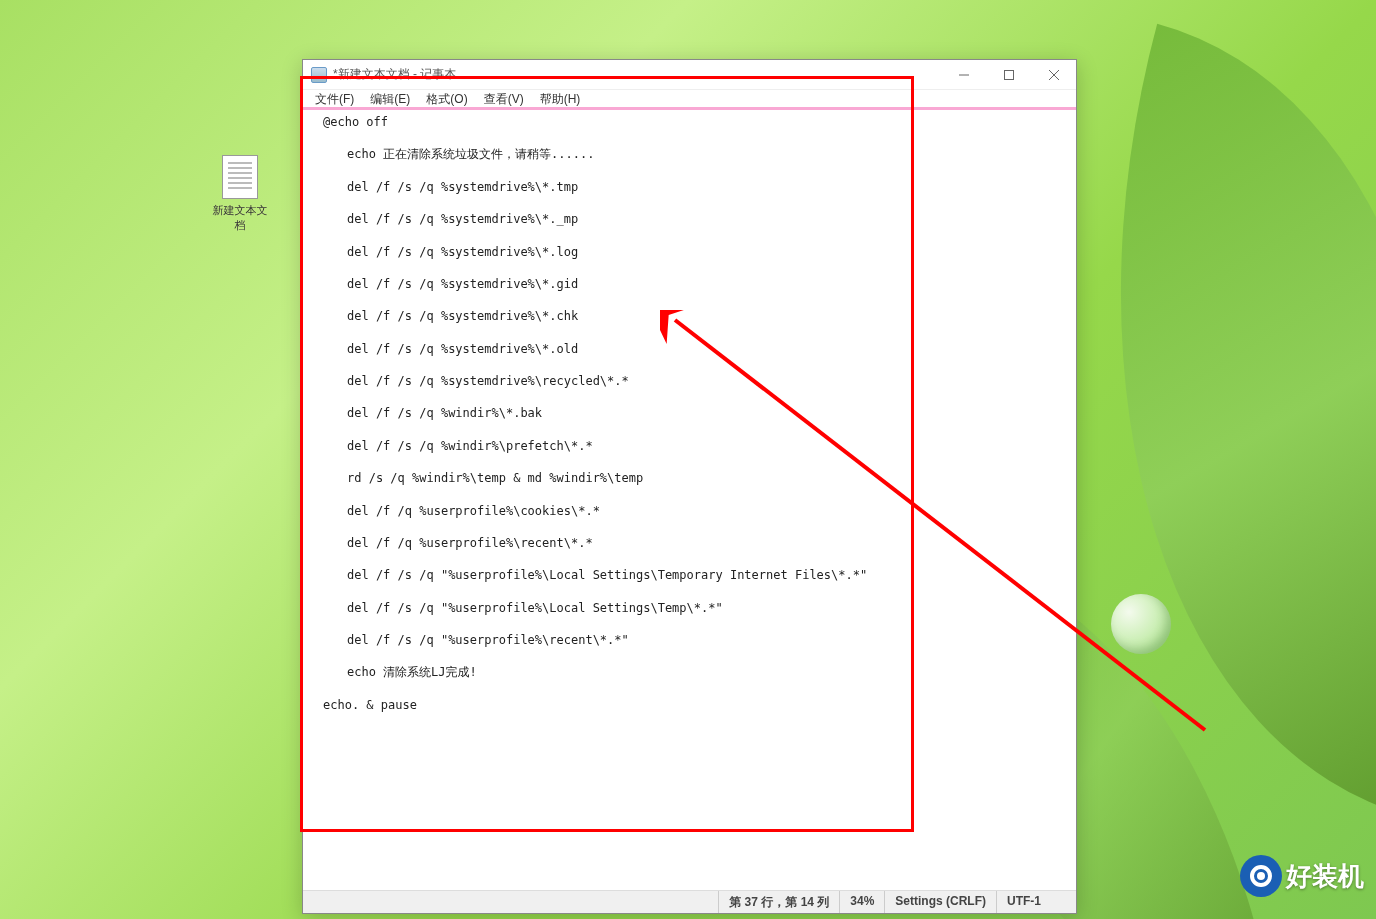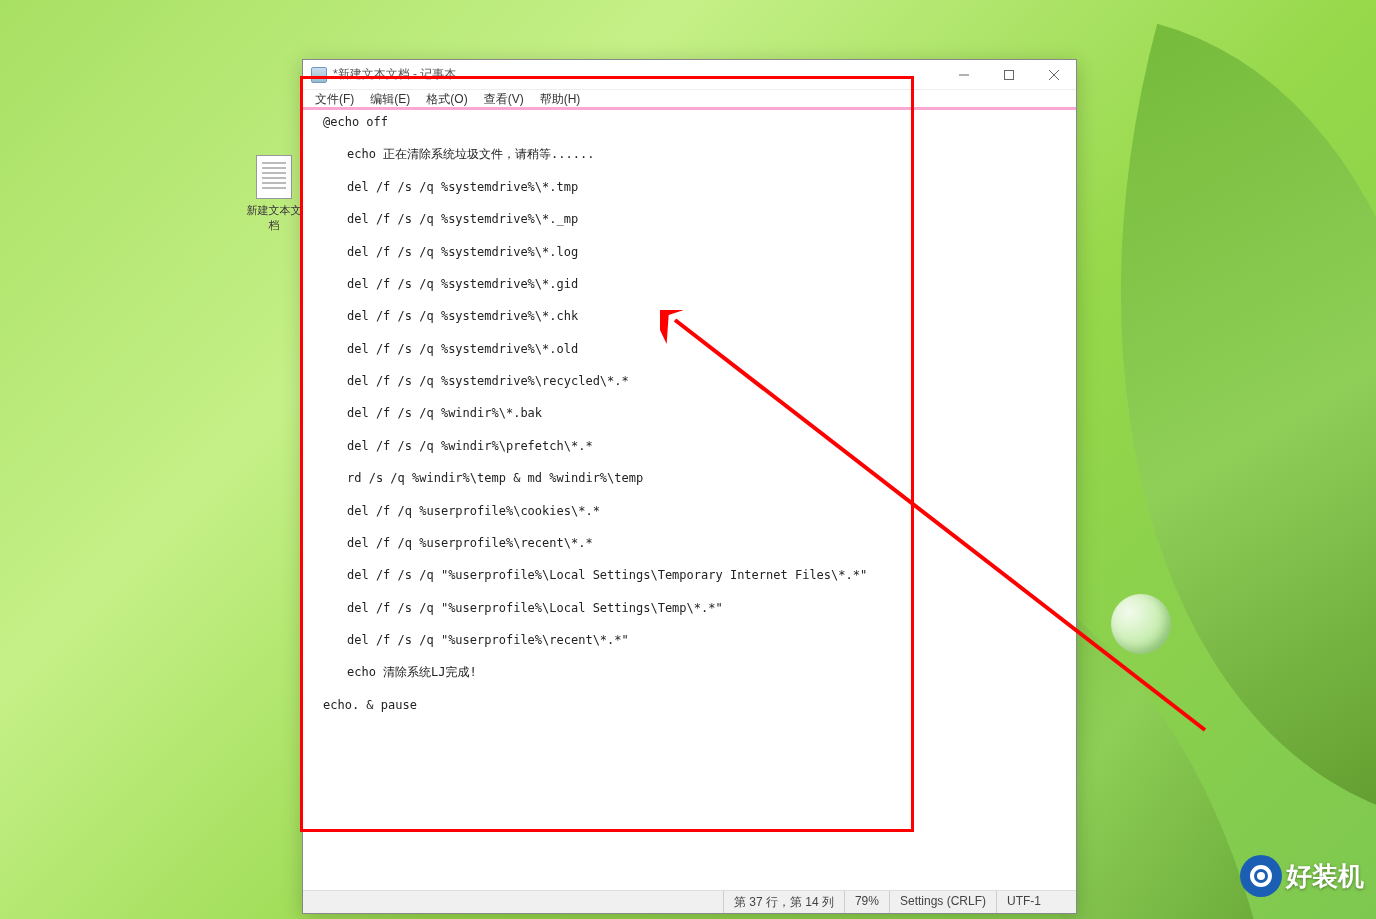--- a/index.html
+++ b/index.html
@@ -40,21 +40,20 @@
     }
 
     
     .desktop-icon {
       position: absolute;
       left: 210px;
       top: 155px;
       width: 60px;
       text-align: center;
       cursor: pointer;
-      margin-left: 34px;
     }
     .desktop-icon .icon {
       width: 36px;
       height: 44px;
       margin: 0 auto 4px;
       background: #fff;
       border: 1px solid #999;
       position: relative;
     }
     .desktop-icon .icon::before {
@@ -141,20 +140,21 @@
       outline: none;
       resize: none;
     }
     .statusbar {
       height: 23px;
       background: #f0f0f0;
       border-top: 1px solid #ddd;
       display: flex;
       font-size: 12px;
       color: #444;
+      font-weight: bold;
     }
     .status-cell {
       border-left: 1px solid #ccc;
       padding: 3px 10px;
       white-space: nowrap;
     }
     .status-spacer { flex: 1; }
 
     
     .annot-box {
@@ -287,21 +287,21 @@
 
 　　del /f /s /q "%userprofile%\recent\*.*"
 
 　　echo 清除系统LJ完成!
 
 echo. &amp; pause</div>
   </div>
   <div class="statusbar">
     <div class="status-spacer"></div>
     <div class="status-cell">第 37 行，第 14 列</div>
-    <div class="status-cell">79%</div>
+    <div class="status-cell">34%</div>
     <div class="status-cell">Settings (CRLF)</div>
     <div class="status-cell" style="min-width:80px">UTF-1</div>
   </div>
 </div>
 
 <div class="annot-box"></div>
 
 <svg class="annot-arrow" viewBox="0 0 560 430">
   <defs>
     <marker id="ah" markerWidth="12" markerHeight="12" refX="2" refY="6" orient="auto">

